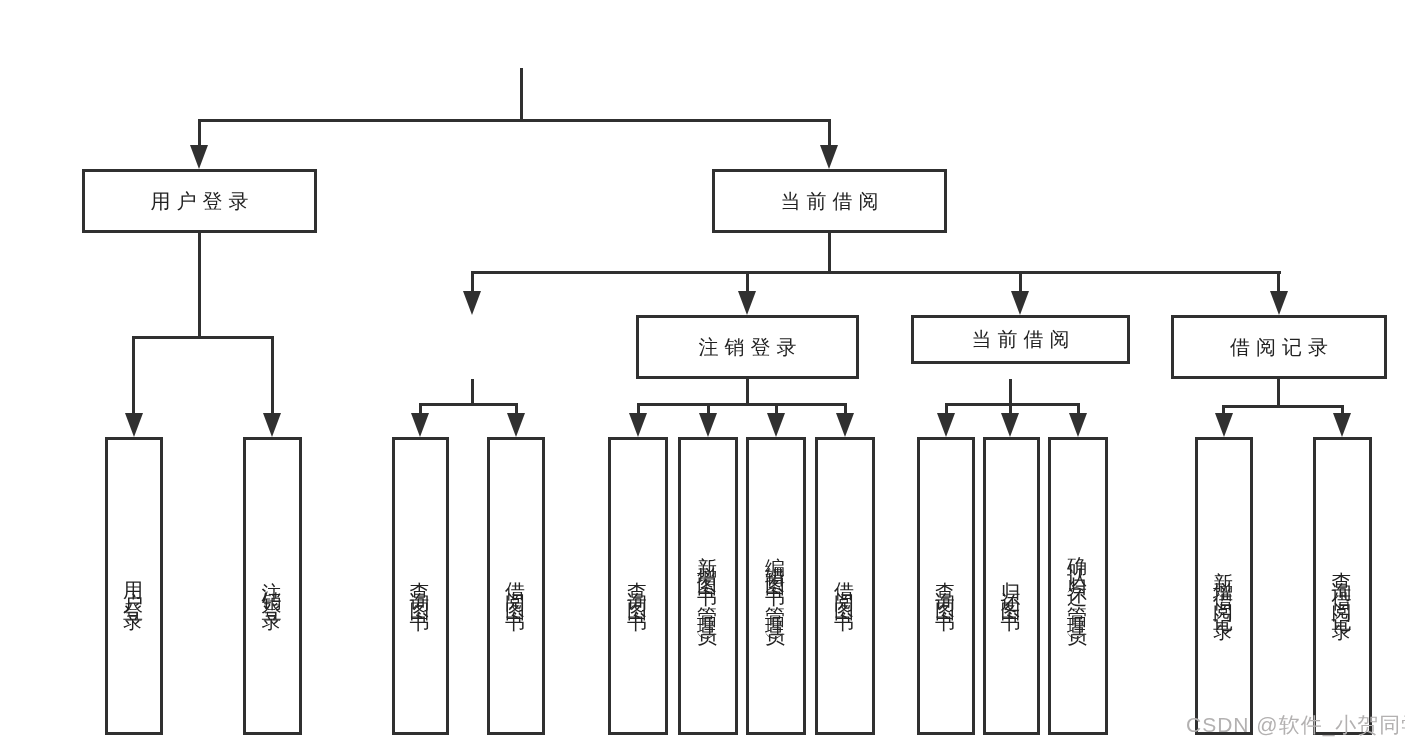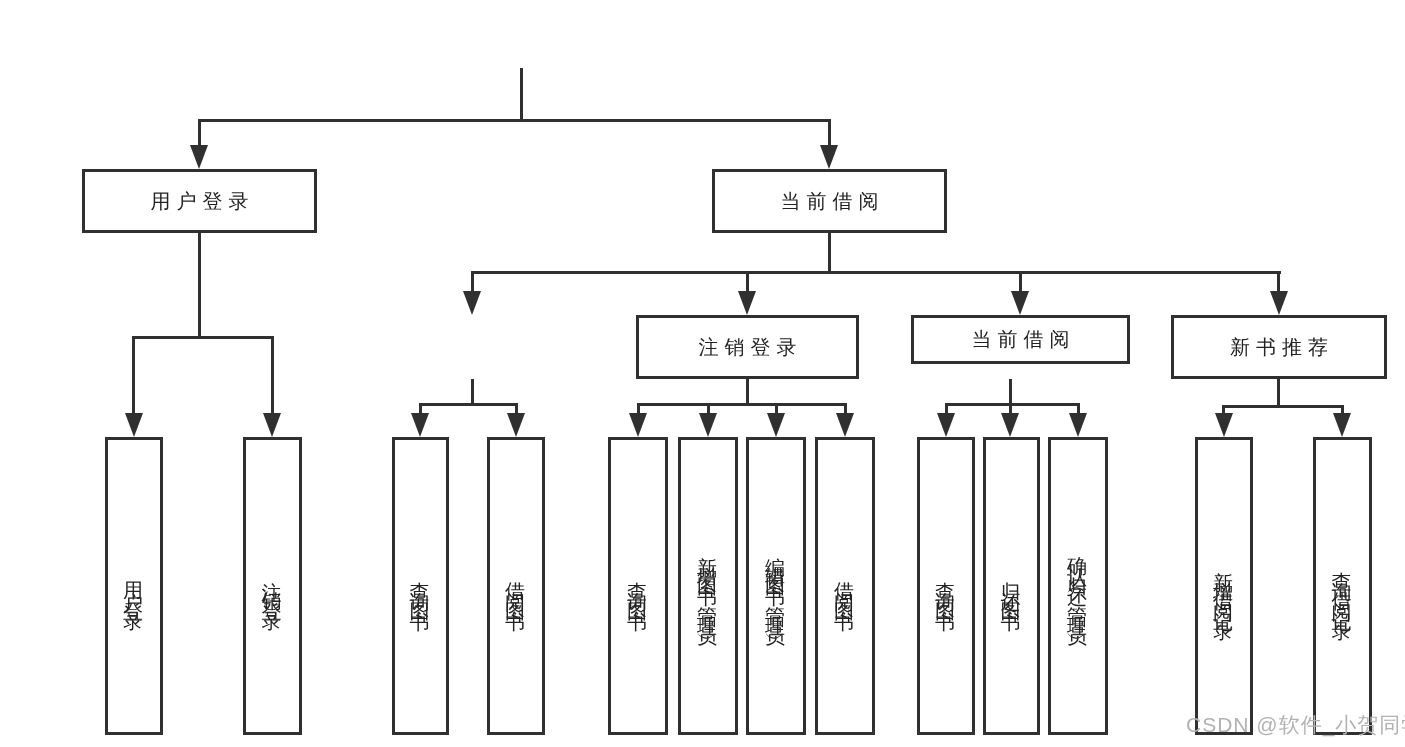--- a/index.html
+++ b/index.html
@@ -91,21 +91,21 @@
   <div class="v" style="left:746px;top:271px;height:23px;"></div>
   <div class="v" style="left:1019px;top:271px;height:23px;"></div>
   <div class="v" style="left:1277px;top:271px;height:23px;"></div>
   <div class="arr" style="left:463px;top:291px;"></div>
   <div class="arr" style="left:738px;top:291px;"></div>
   <div class="arr" style="left:1011px;top:291px;"></div>
   <div class="arr" style="left:1270px;top:291px;"></div>
 
   <div class="box" style="left:636px;top:315px;width:223px;height:64px;">注销登录</div>
   <div class="box" style="left:911px;top:315px;width:219px;height:49px;">当前借阅</div>
-  <div class="box" style="left:1171px;top:315px;width:216px;height:64px;">新书推荐</div>
+  <div class="box" style="left:1171px;top:315px;width:216px;height:64px;">借阅记录</div>
 
   <div class="v" style="left:471px;top:379px;height:26px;"></div>
   <div class="h" style="left:419px;top:403px;width:99px;"></div>
   <div class="v" style="left:419px;top:403px;height:13px;"></div>
   <div class="v" style="left:515px;top:403px;height:13px;"></div>
   <div class="arr" style="left:411px;top:413px;"></div>
   <div class="arr" style="left:507px;top:413px;"></div>
 
   <div class="v" style="left:746px;top:379px;height:26px;"></div>
   <div class="h" style="left:637px;top:403px;width:210px;"></div>

